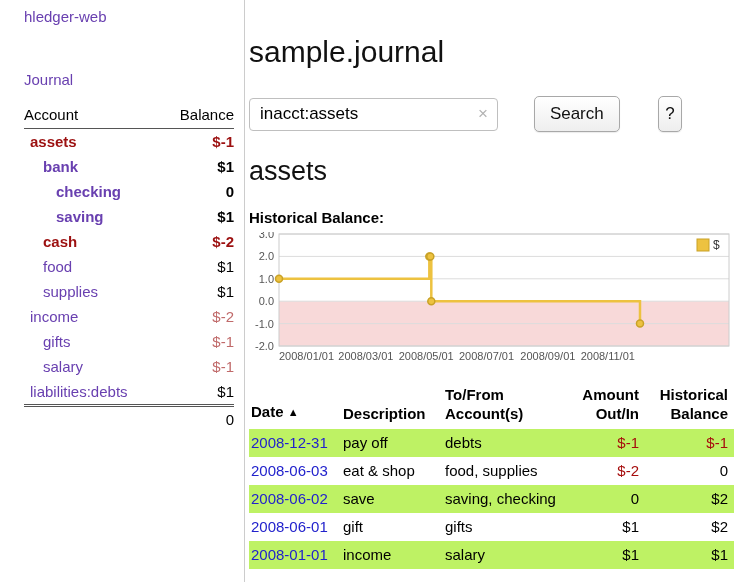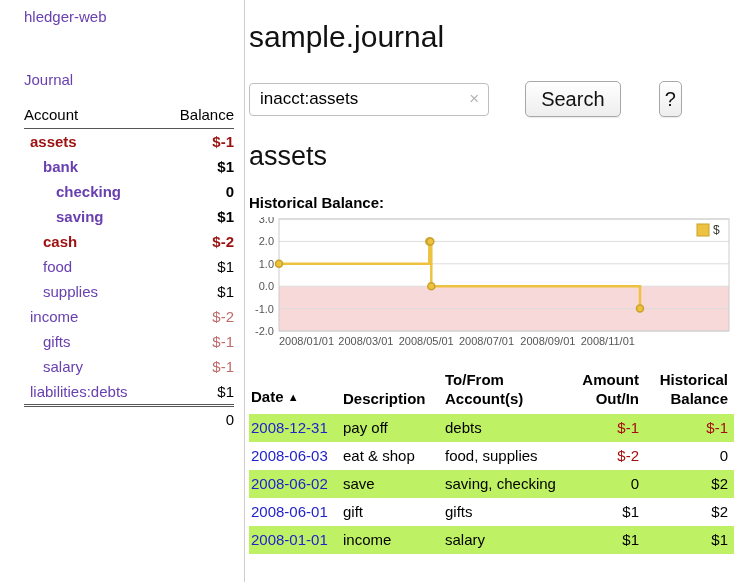--- a/index.html
+++ b/index.html
@@ -22,33 +22,33 @@
   .acct-name { color:#6940b0; cursor:pointer; text-decoration:none; }
   .b { font-weight:bold; }
   .neg-strong { color:#9c1010; }
   .neg-soft { color:#c06a6a; }
   .ind1 { padding-left:6px; }
   .ind2 { padding-left:19px; }
   .ind3 { padding-left:32px; }
   .total-row { border-top:3px double #555; display:flex; justify-content:flex-end; padding:4px 0; }
 
   
-  .main { position:absolute; left:234px; top:0; width:456px; padding:14px 8px 0 15px; }
+  .main { position:absolute; left:234px; top:15px; width:456px; padding:14px 8px 0 15px; }
   .journal-title { font-size:30px; font-weight:400; margin:6px 0 0 0; color:#111; }
 
   .search-row { display:flex; align-items:center; margin-top:27px;gap:24px; }
   .search-wrap { position:relative; width:358px; }
   .search-input {
     width:100%; height:33px; border:1px solid #bfbfbf; border-radius:4px;
     font-size:17px; font-family:"Liberation Sans", sans-serif;
     padding:0 30px 0 10px; color:#000; outline:none;
   }
   .clear-icon { position:absolute; right:10px; top:6px; color:#b3b3b3; font-size:17px; cursor:pointer; }
   .btn {
-    margin-left:12px; height:36px; padding:0 15px; font-size:20px;
+    margin-left:12px; height:36px; padding:0 15px; font-size:17px;
     font-family:"Liberation Sans", sans-serif; color:#111;
     background:linear-gradient(#ffffff,#eeeeee); border:1px solid #a8a8a8;
     border-radius:5px; box-shadow:0 1px 1px rgba(0,0,0,0.08); cursor:pointer;
   }
   .btn-help { margin-left:14px; width:34px; padding:0; }
 
   .acct-title { font-size:27px; font-weight:400; margin:24px 0 0 0; color:#111; }
   .chart-heading { font-weight:bold; margin:22px 0 6px 0; }
   .chart-box { width:484px; height:132px; }
   svg text { font-family:"Liberation Sans", sans-serif; }

